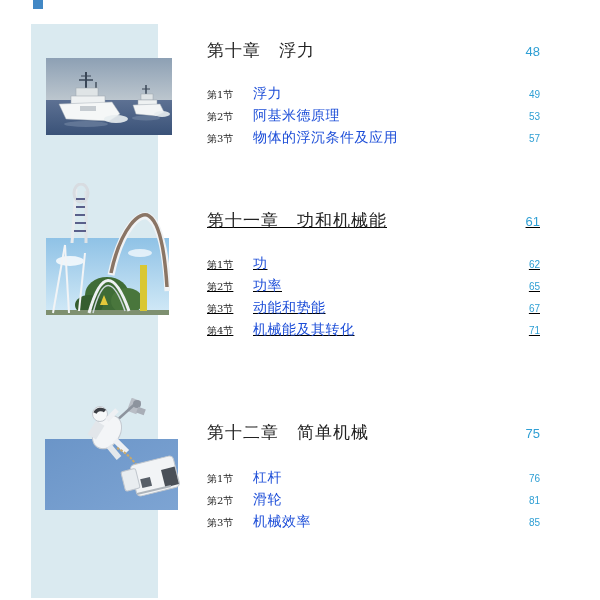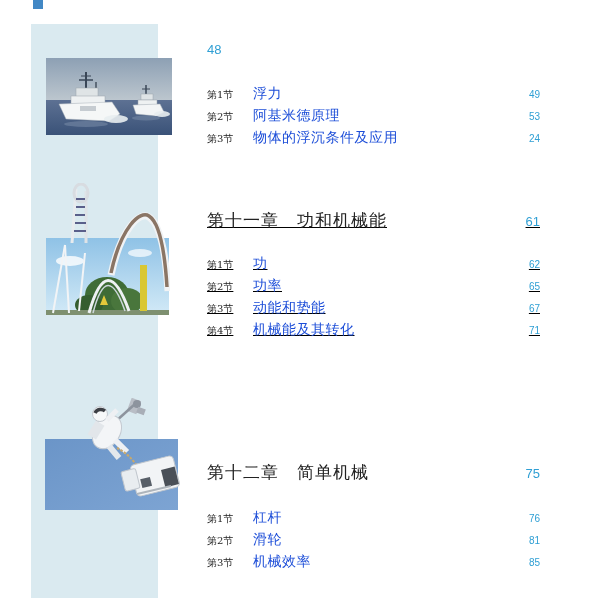--- a/index.html
+++ b/index.html
@@ -12,21 +12,21 @@
   .chapter-head{display:flex;justify-content:space-between;align-items:baseline;
                 height:24px;line-height:24px;margin-bottom:20px;}
   .chapter-title{font-size:17px;color:#222222;letter-spacing:1px;white-space:pre;}
   .chapter-page{font-family:"Liberation Sans","DejaVu Sans",sans-serif;
                 font-size:13px;color:#2f9fd4;}
   .section-row{display:flex;align-items:baseline;height:22px;line-height:22px;}
   .section-label{display:inline-block;width:46px;font-size:10px;color:#222222;}
   .section-name{font-size:14px;color:#1d4ed8;letter-spacing:0.5px;}
   .section-page{margin-left:auto;font-family:"Liberation Sans","DejaVu Sans",sans-serif;
                 font-size:10px;color:#2f9fd4;}
-  .ch12 .chapter-head{margin-bottom:22px;margin-top:40px;}
+  .ch12 .chapter-head{margin-bottom:22px;}
 </style>
 </head>
 <body>
 
 <div class="page">
 
   <div class="corner-mark"></div>
   <div class="band"></div>
 
   <svg class="photo" style="left:46px;top:58px;" width="126" height="77" viewBox="0 0 126 77">
@@ -146,36 +146,37 @@
       <rect x="88" y="62" width="44" height="32" rx="4" fill="#f2f4f6" stroke="#c0c6cd" stroke-width="1" transform="rotate(-14 110 78)"></rect>
       <rect x="78" y="72" width="15" height="20" rx="2" fill="#e9edf0" stroke="#c0c6cd" stroke-width="1" transform="rotate(-14 85 82)"></rect>
       <rect x="118" y="70" width="14" height="18" fill="#4a5058" transform="rotate(-14 125 79)"></rect>
       <rect x="96" y="80" width="10" height="9" fill="#585f68" transform="rotate(-14 101 84)"></rect>
       <line x1="92" y1="96" x2="126" y2="88" stroke="#aeb5bc" stroke-width="2"></line>
     </g>
   </svg>
 
   <div class="chapter" style="top:38px;">
     <div class="chapter-head">
+      <span class="chapter-title">第十章　浮力</span>
       <span class="chapter-page">48</span>
     </div>
     <div class="section-row">
       <span class="section-label">第1节</span>
       <span class="section-name">浮力</span>
       <span class="section-page">49</span>
     </div>
     <div class="section-row">
       <span class="section-label">第2节</span>
       <span class="section-name">阿基米德原理</span>
       <span class="section-page">53</span>
     </div>
     <div class="section-row">
       <span class="section-label">第3节</span>
       <span class="section-name">物体的浮沉条件及应用</span>
-      <span class="section-page">24</span>
+      <span class="section-page">57</span>
     </div>
   </div>
 
   <div class="chapter" style="top:208px;text-decoration:underline;">
     <div class="chapter-head">
       <span class="chapter-title">第十一章　功和机械能</span>
       <span class="chapter-page">61</span>
     </div>
     <div class="section-row">
       <span class="section-label">第1节</span>

